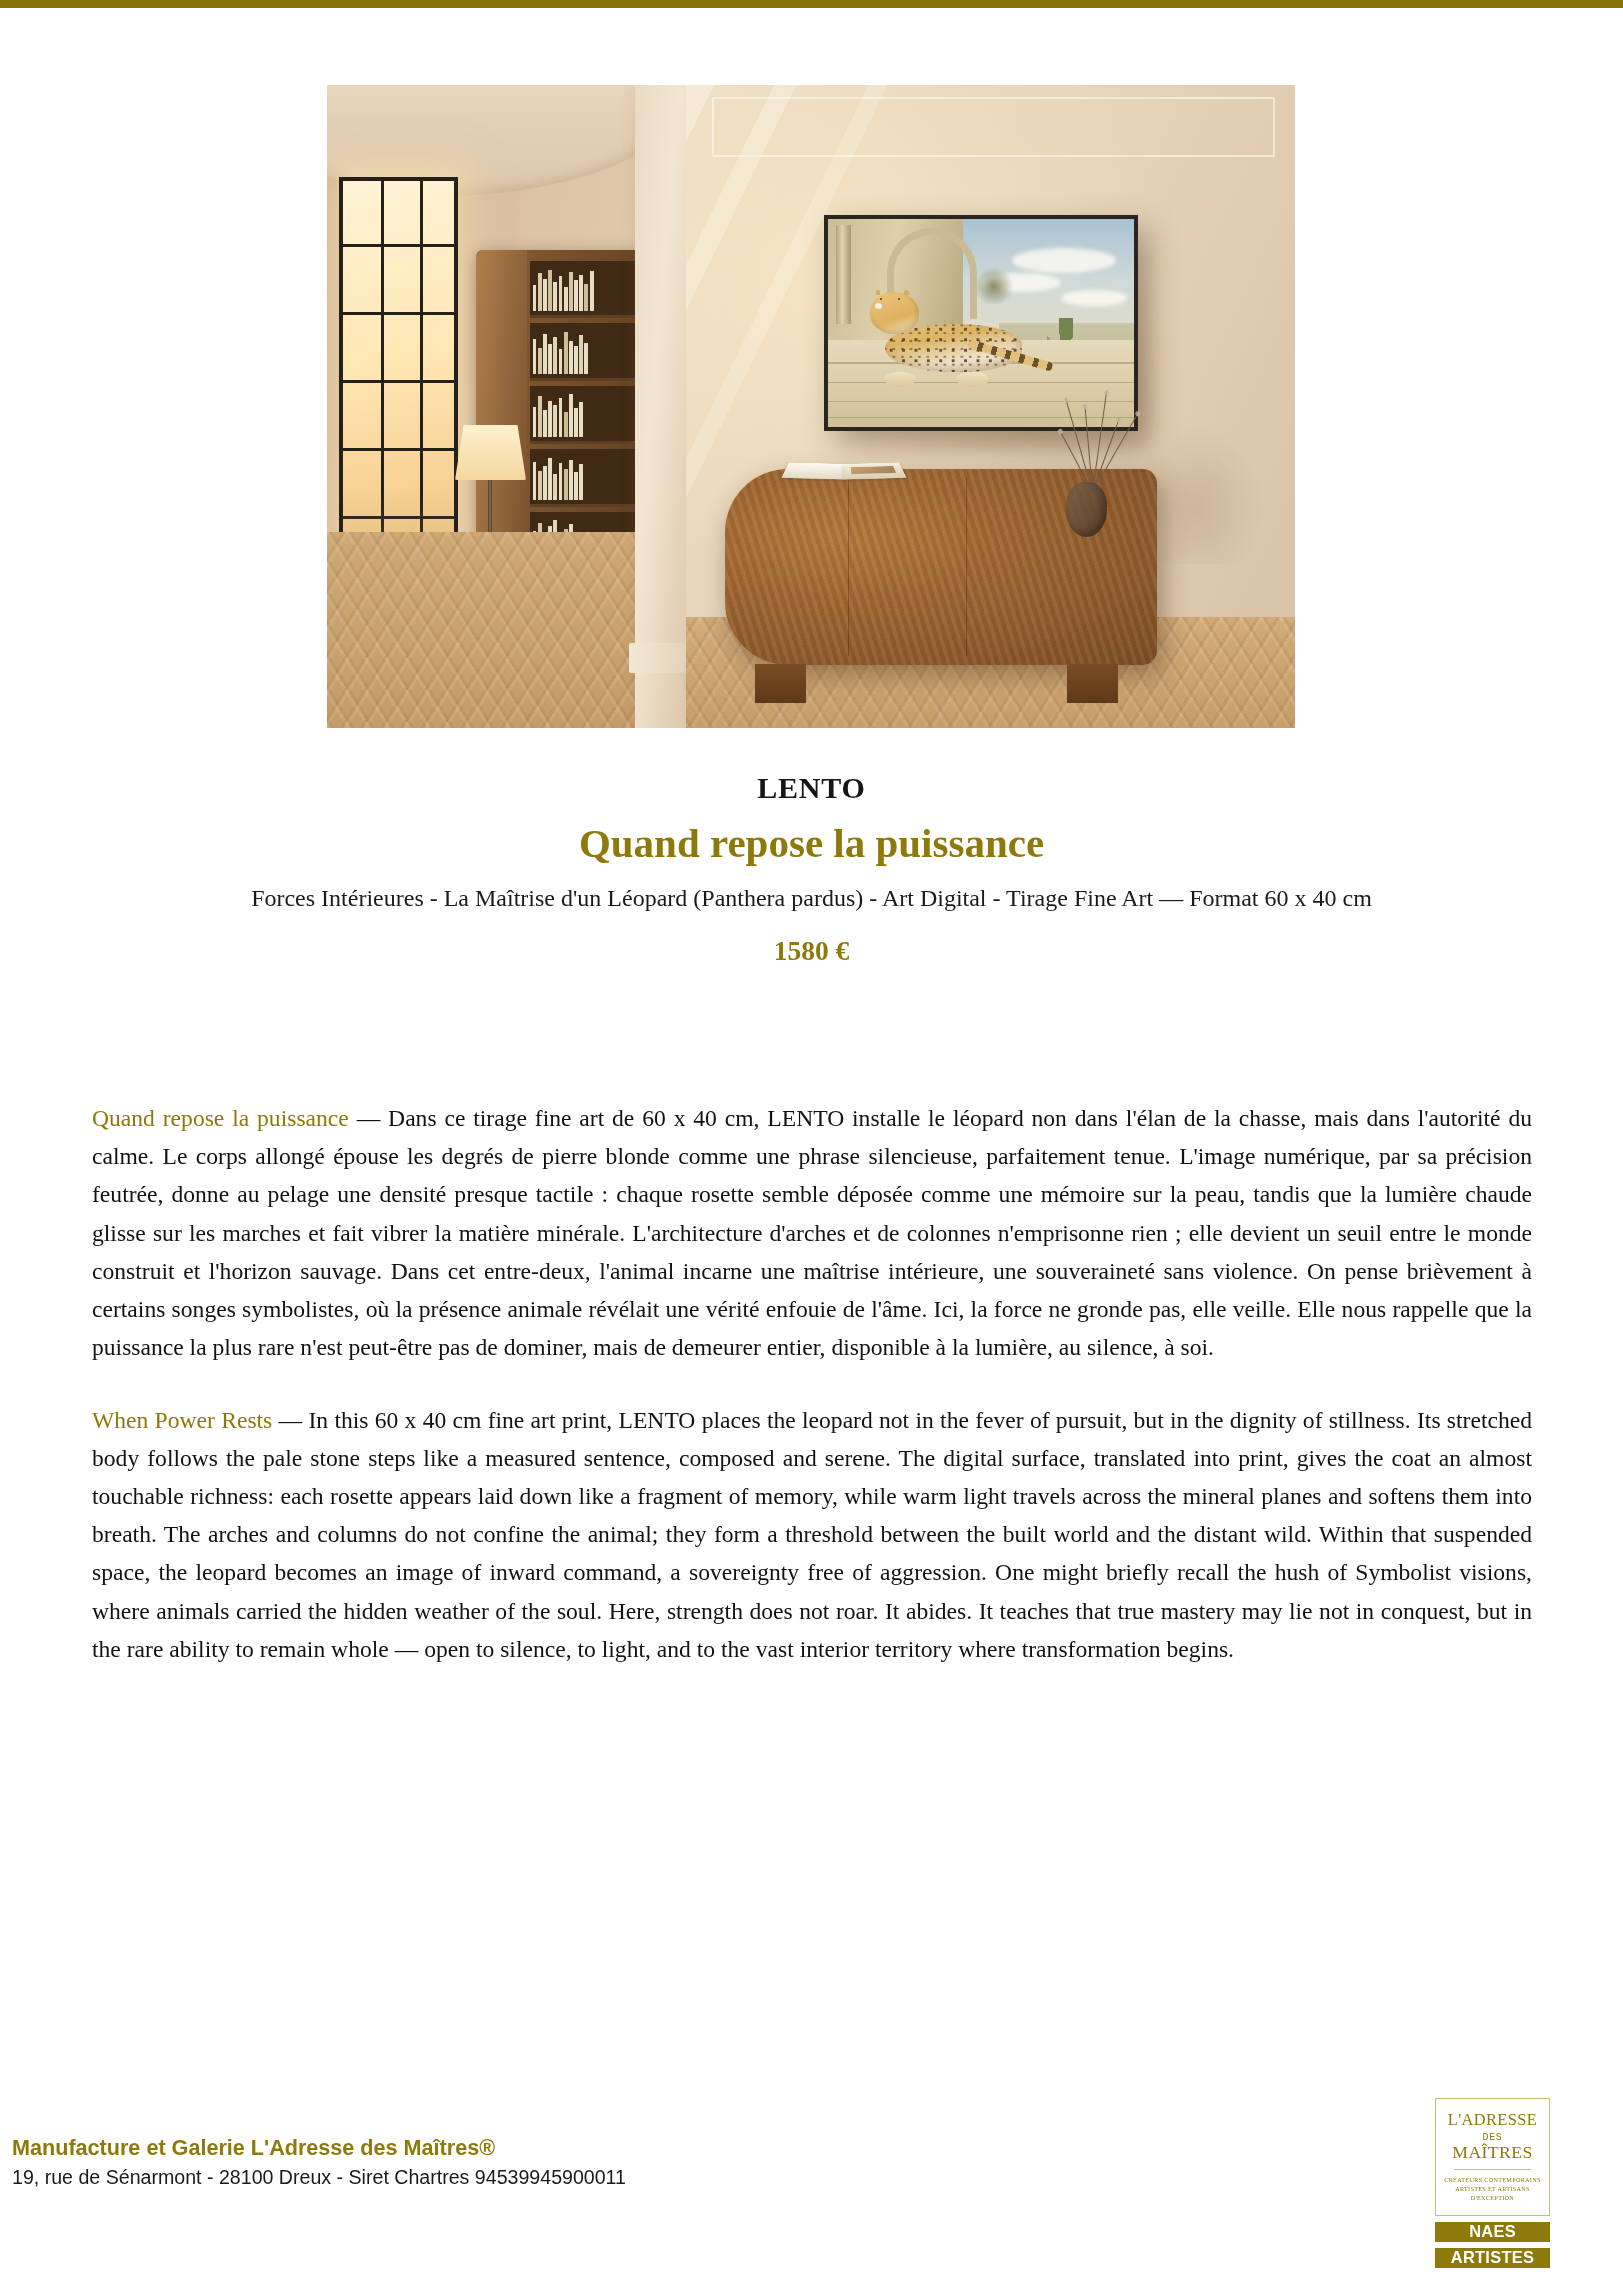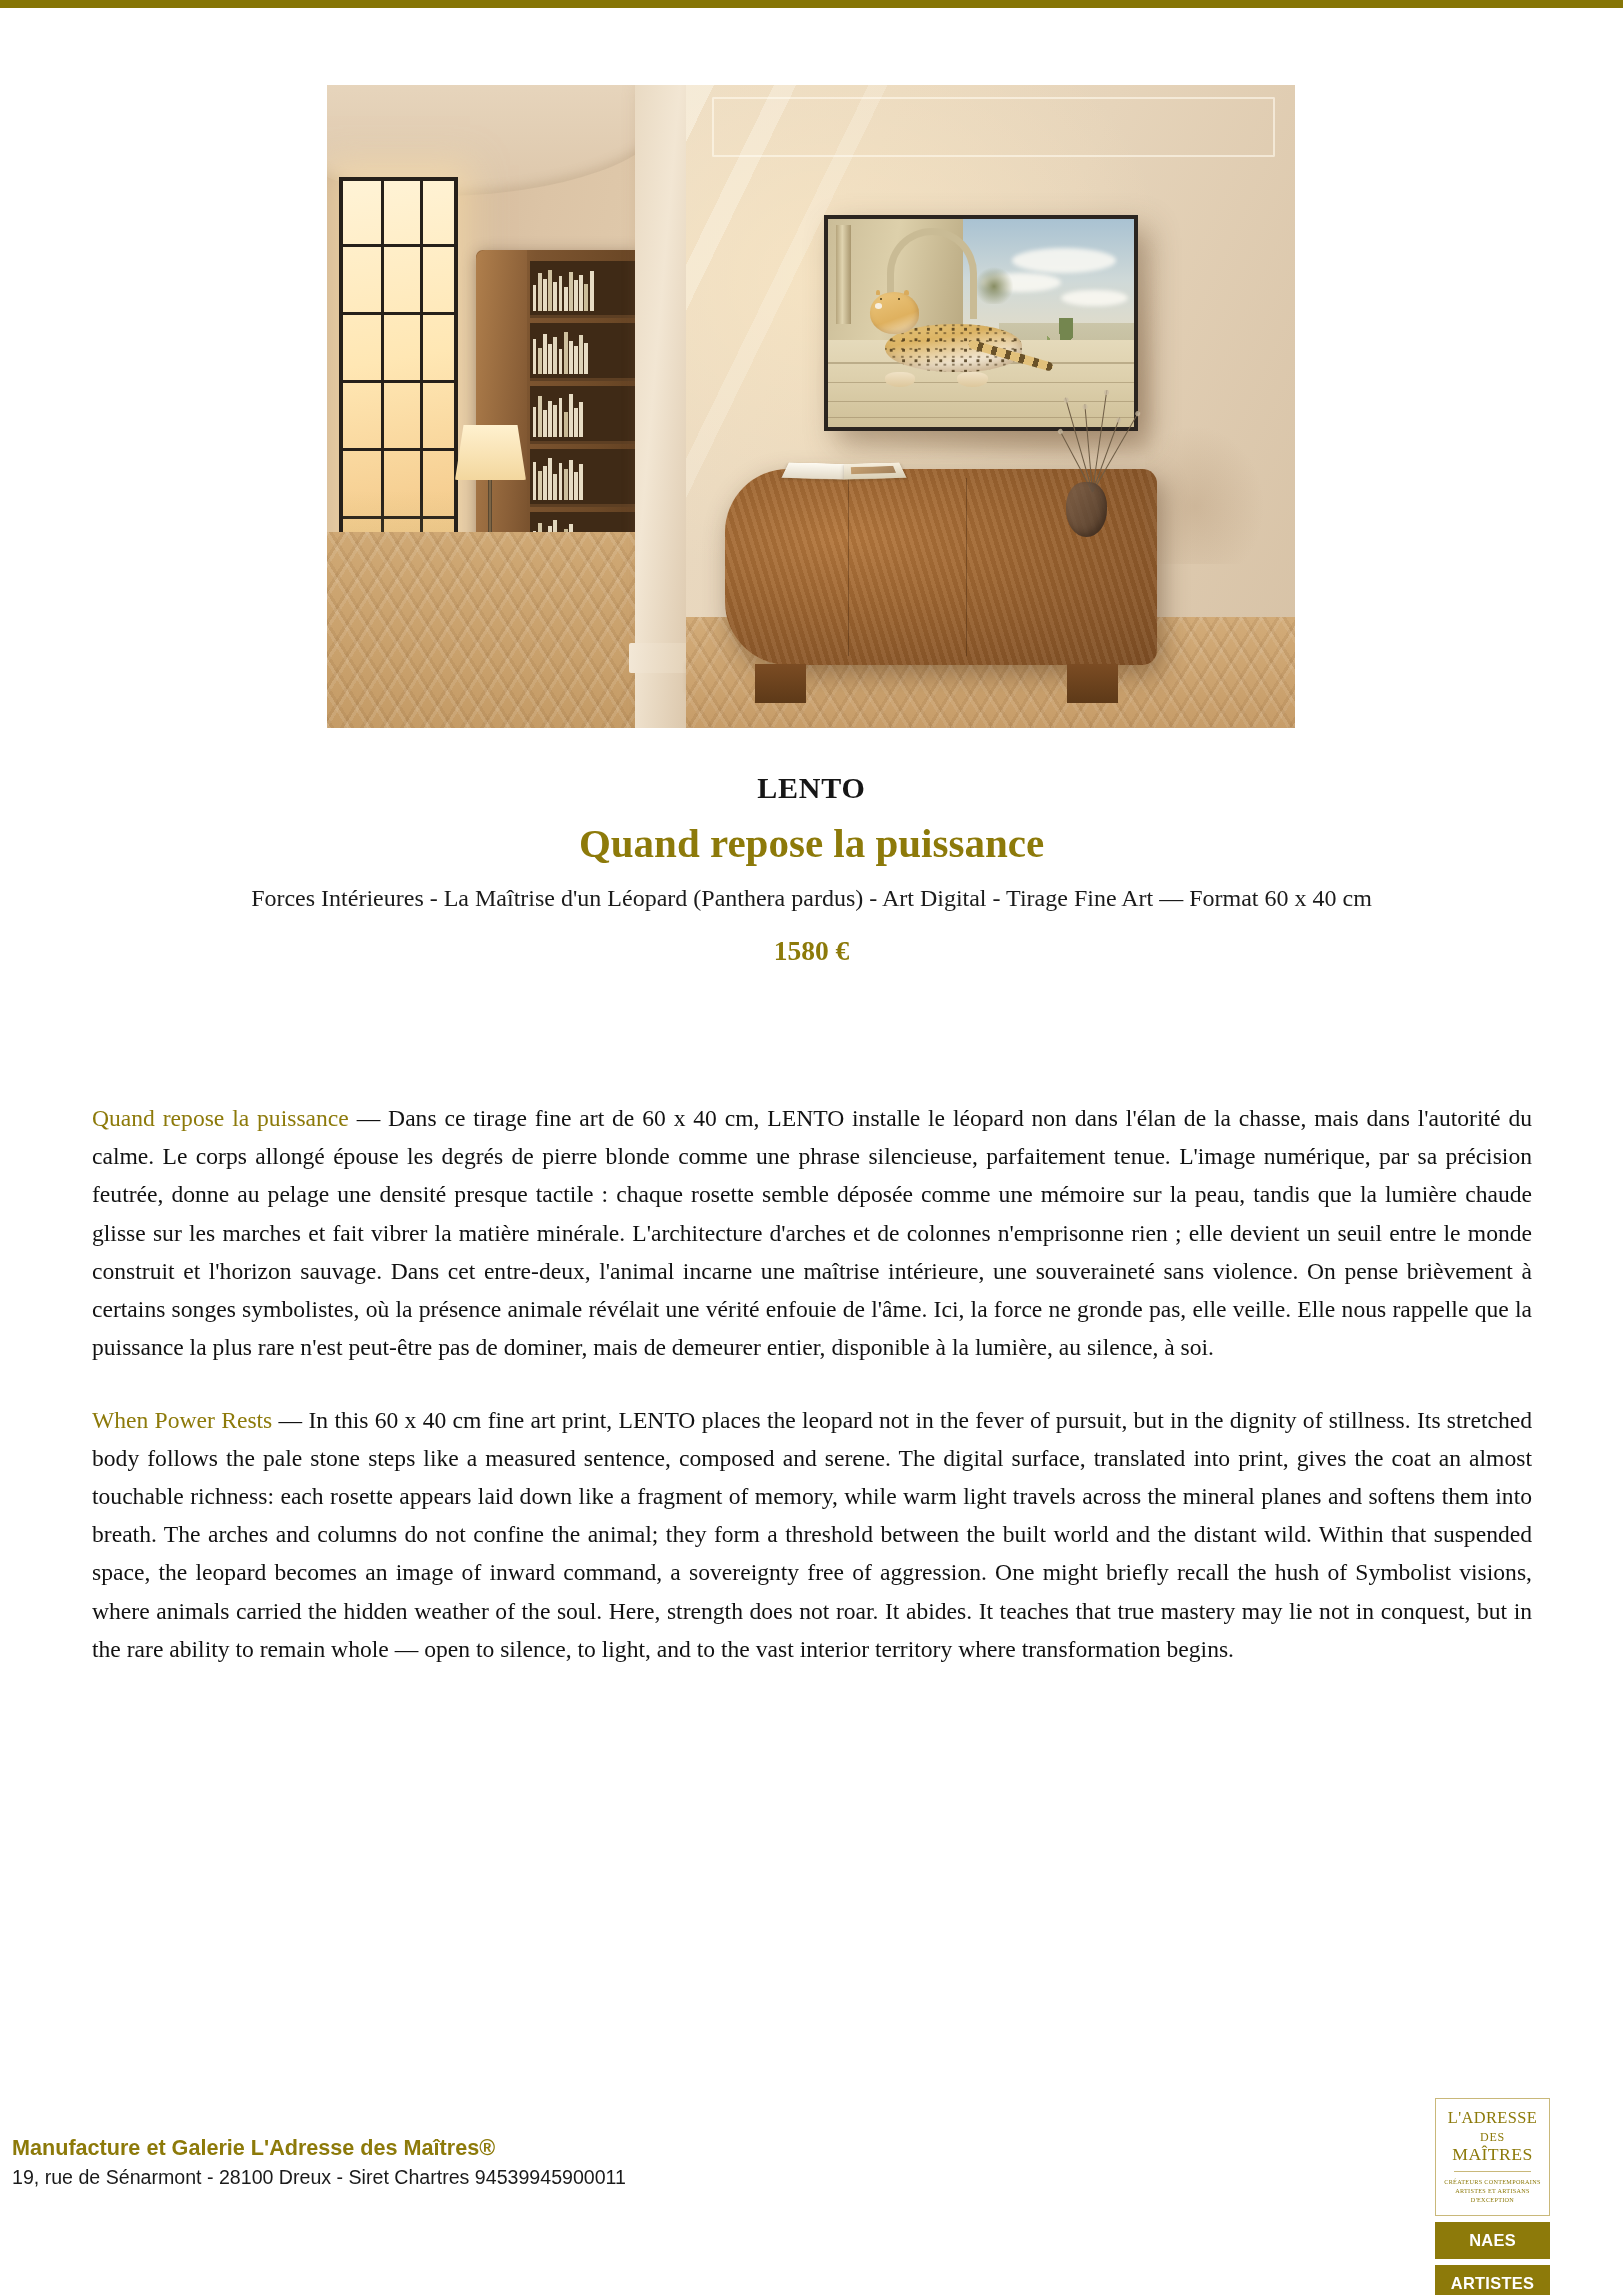--- a/index.html
+++ b/index.html
@@ -488,38 +488,38 @@
     background: #ffffff;
     display: flex; flex-direction: column;
     align-items: center; justify-content: center;
     padding: 6.5px 5.2px;
   }
   .lg-1 {
     font-family: "Liberation Serif", serif;
     font-size: 16.4px; color: #8d7a0a; letter-spacing: 0.4px; line-height: 1.12;
   }
   .lg-2 {
-    font-family: Liberation Serif, serif;
-    font-size: 12px; color: #8d7a0a; letter-spacing: 0.7px; margin-top: 2px;
+    font-family: Liberation Mono, monospace;
+    font-size: 10px; color: #8d7a0a; letter-spacing: 0.7px; margin-top: 2px;
   }
   .lg-3 {
     font-family: "Liberation Serif", serif;
     font-size: 17.7px; color: #8d7a0a; letter-spacing: 0.4px; margin-top: 0.7px; line-height: 1.1;
   }
   .lg-rule {
     width: 77px; height: 0.7px; background: #c9b87a; margin: 5.9px 0 5.2px 0;
   }
   .lg-sub {
     font-family: "Liberation Serif", serif;
     font-size: 6.2px; color: #8d7a0a; letter-spacing: 0.3px;
     line-height: 1.5; text-align: center;
   }
   .badge {
     margin-top: 5.9px;
-    width: 115px; height: 37px;
+    width: 115px; height: 20px;
     background: #8d7a0a;
     color: #ffffff;
     font-family: "Liberation Sans", sans-serif;
     font-size: 16.4px; font-weight: bold;
     display: flex; align-items: center; justify-content: center;
     letter-spacing: 0.3px;
   }
 </style>
 </head>
 <body>

